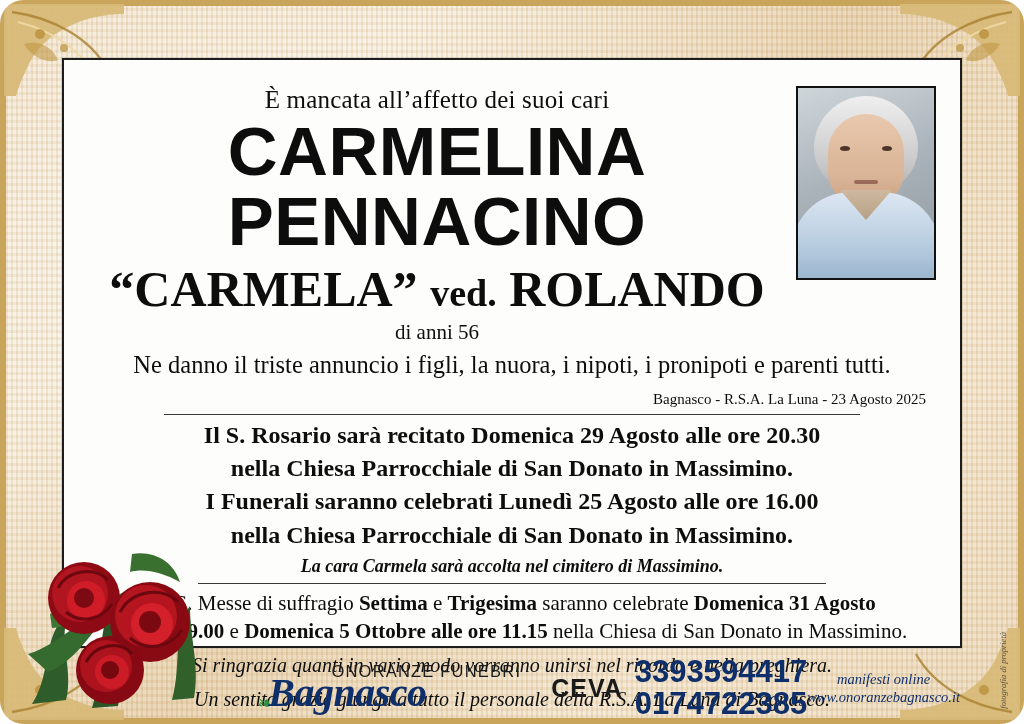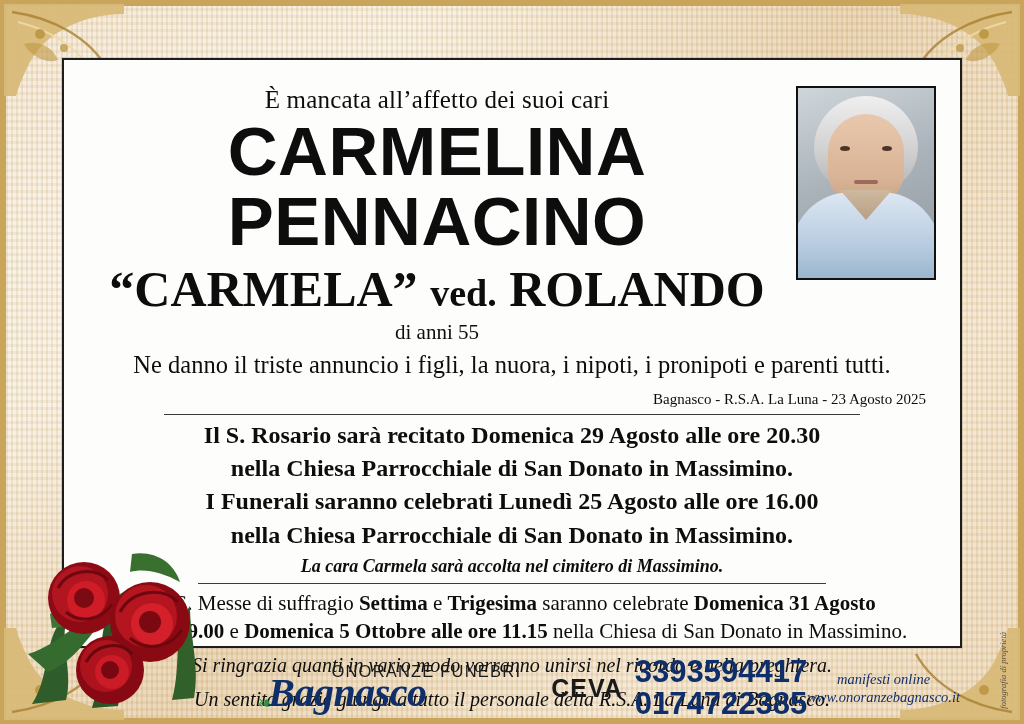--- a/index.html
+++ b/index.html
@@ -12,20 +12,21 @@
   }
   #poster {
     position: relative;
     width: 1024px;
     height: 724px;
     overflow: hidden;
     background: #f2e4cf;
     background-image:
       radial-gradient(ellipse at 20% 30%, rgba(255,255,255,0.55), rgba(255,255,255,0) 60%),
       linear-gradient(135deg, #efdcc0 0%, #f6ead6 25%, #e8d2b0 50%, #f4e6d0 75%, #ecd8ba 100%);
+    border-radius: 24px;
   }
   
   .frame-outer {
     position: absolute;
     left: 0; top: 0; right: 0; bottom: 0;
     border: 6px solid #c9a55c;
     box-sizing: border-box;
   }
   .frame-grain {
     position: absolute;
@@ -362,21 +363,21 @@
       </div>
 
       <p class="lede">È mancata all’affetto dei suoi cari</p>
       <h1 class="name1">CARMELINA</h1>
       <h1 class="name2">PENNACINO</h1>
       <p class="nickname">
         <span>“CARMELA”</span>
         <span class="small">ved.</span>
         <span>ROLANDO</span>
       </p>
-      <p class="age">di anni 55</p>
+      <p class="age">di anni 56</p>
       <p class="announce">Ne danno il triste annuncio i figli, la nuora, i nipoti, i pronipoti e parenti tutti.</p>
       <p class="place-date">Bagnasco - R.S.A. La Luna - 23 Agosto 2025</p>
 
       <hr class="rule">
 
       <p class="block-bold">Il S. Rosario sarà recitato Domenica 29 Agosto alle ore 20.30</p>
       <p class="block-bold">nella Chiesa Parrocchiale di San Donato in Massimino.</p>
       <p class="block-bold">I Funerali saranno celebrati Lunedì 25 Agosto alle ore 16.00</p>
       <p class="block-bold">nella Chiesa Parrocchiale di San Donato in Massimino.</p>
       <p class="italic-line">La cara Carmela sarà accolta nel cimitero di Massimino.</p>

